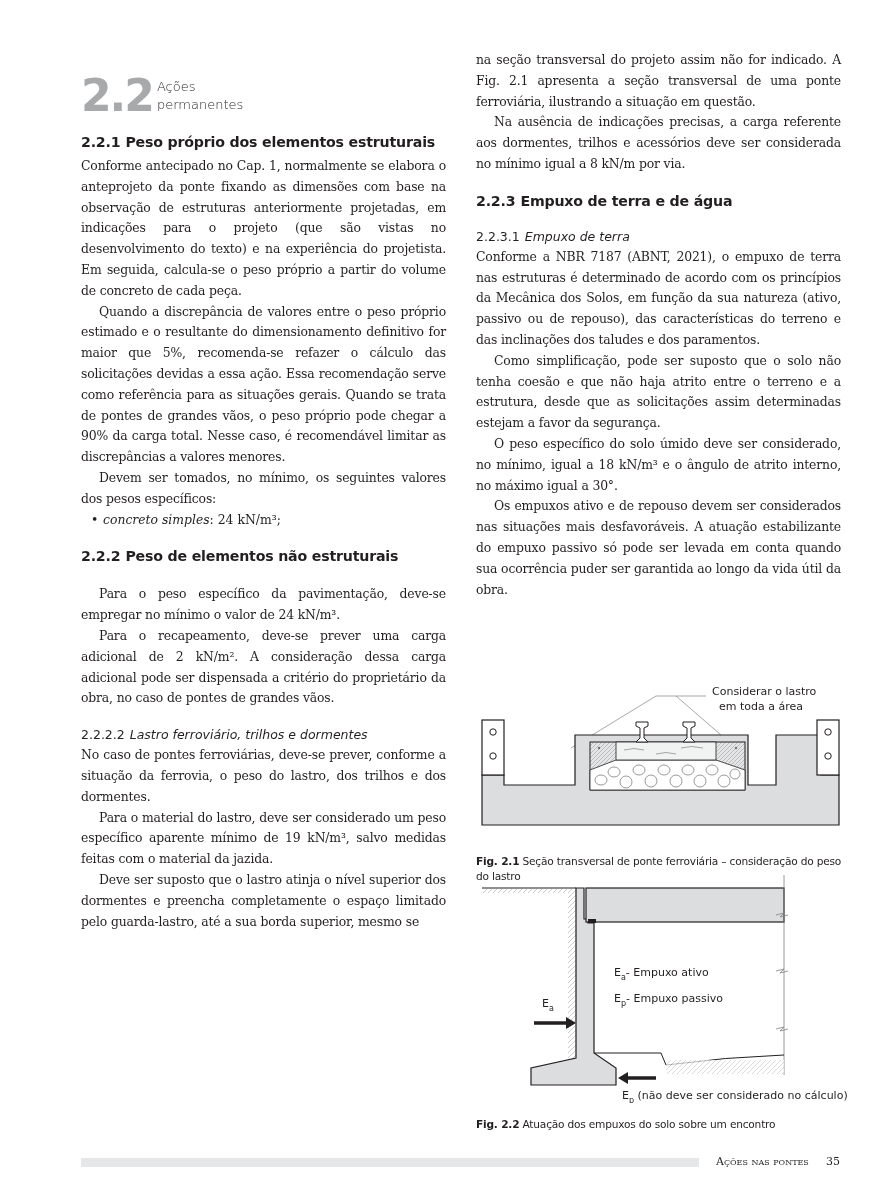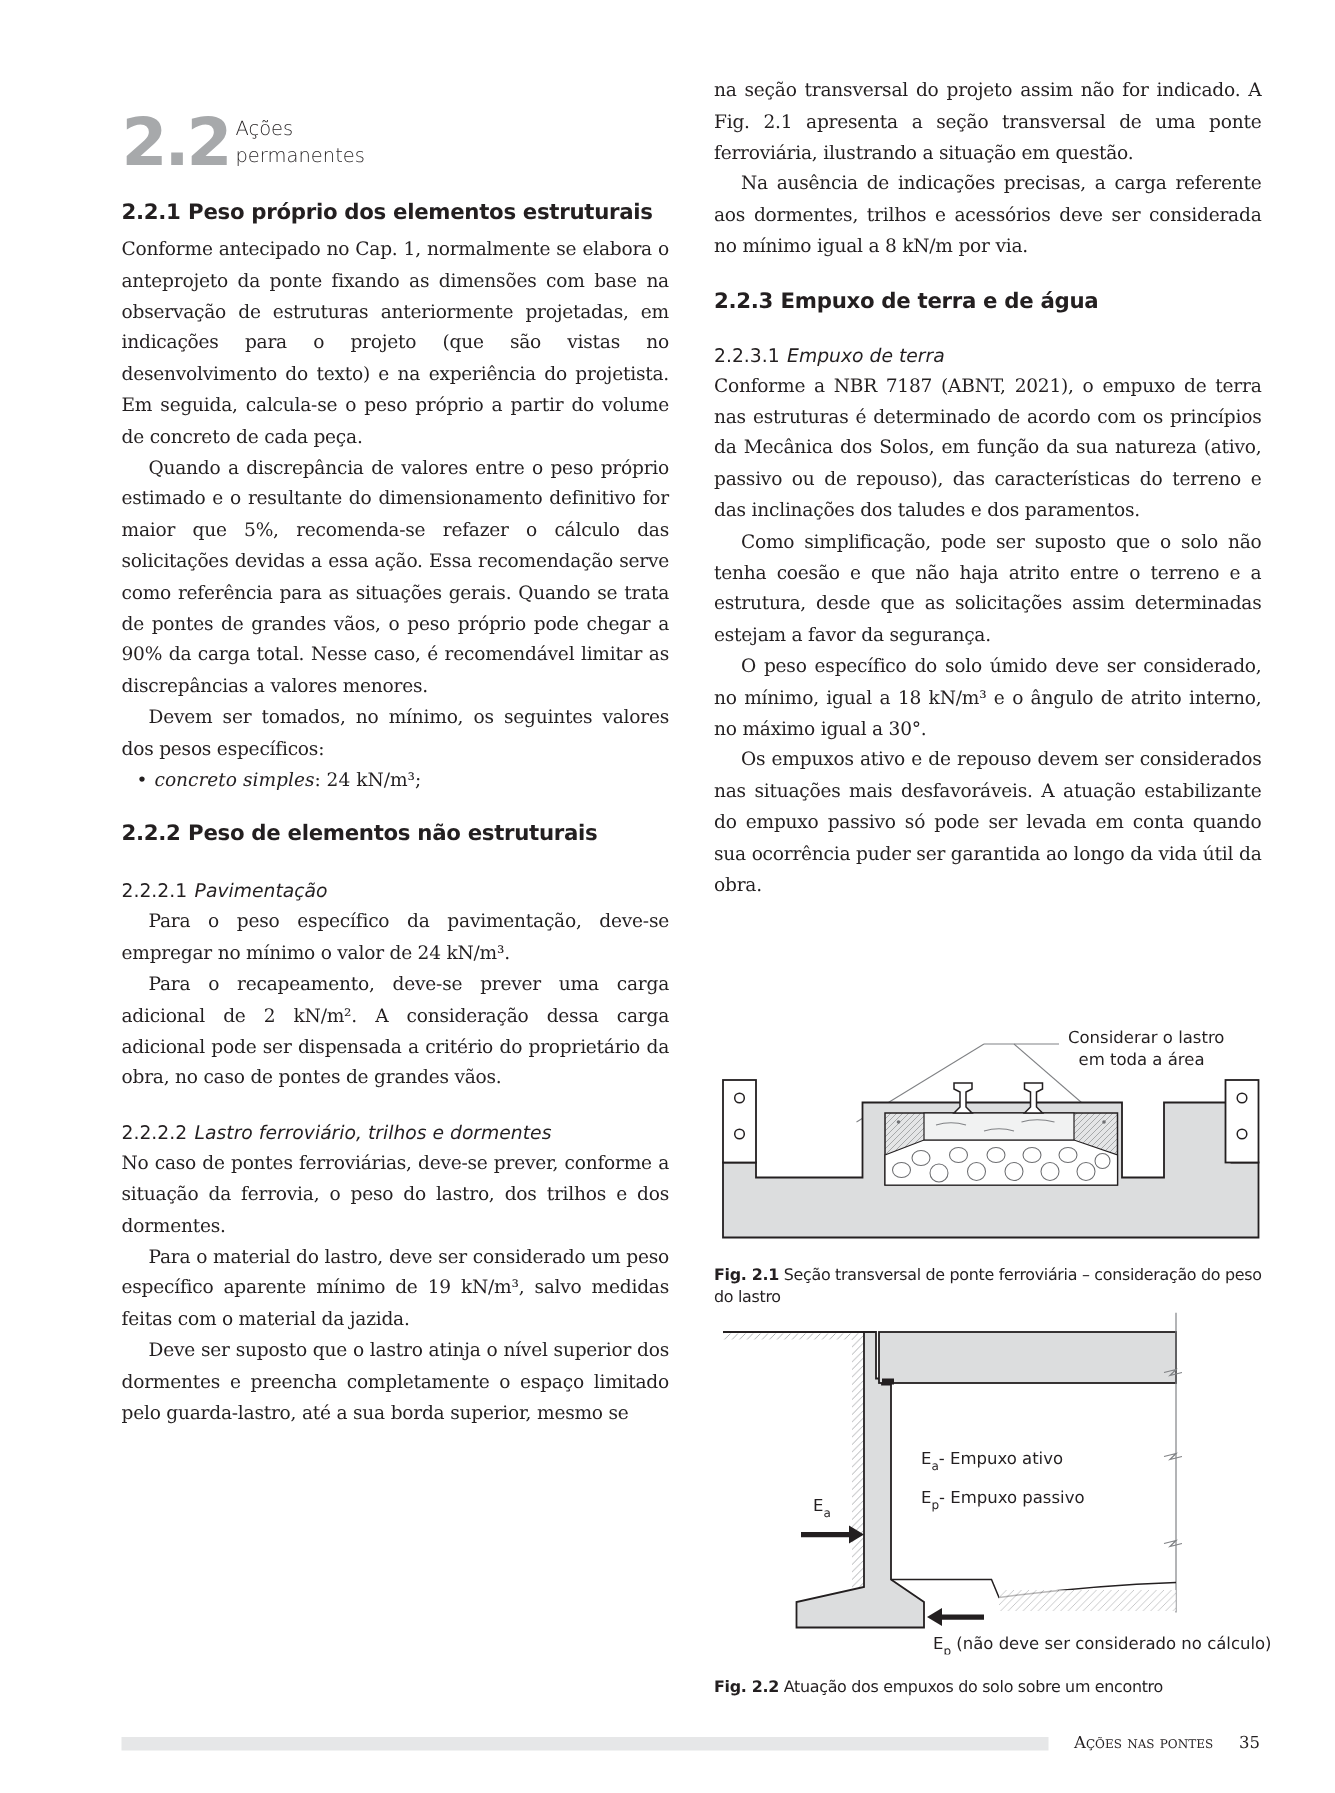--- a/index.html
+++ b/index.html
@@ -50,23 +50,20 @@
   <p class="body-text indent">Devem ser tomados, no mínimo, os seguintes valores dos pesos específicos:</p>
   <ul class="bullets">
     <li><span class="it">concreto simples</span><span>: 24 kN/m³;</span></li>
   </ul>
 
   <div class="gap" style="height:16px"></div>
   <h2 class="h2">
     <span class="n">2.2.2</span><span>Peso de elementos não estruturais</span>
   </h2>
   <div class="gap" style="height:14px"></div>
-  <h3 class="h3">
-    <span>2.2.2.1</span><span class="t">Pavimentação</span>
-  </h3>
   <p class="body-text indent">Para o peso específico da pavimentação, deve-se empregar no mínimo o valor de 24 kN/m³.</p>
   <p class="body-text indent">Para o recapeamento, deve-se prever uma carga adicional de 2 kN/m². A consideração dessa carga adicional pode ser dispensada a critério do proprietário da obra, no caso de pontes de grandes vãos.</p>
 
   <div class="gap" style="height:16px"></div>
   <h3 class="h3">
     <span>2.2.2.2</span><span class="t">Lastro ferroviário, trilhos e dormentes</span>
   </h3>
   <p class="body-text">No caso de pontes ferroviárias, deve-se prever, conforme a situação da ferrovia, o peso do lastro, dos trilhos e dos dormentes.</p>
   <p class="body-text indent">Para o material do lastro, deve ser considerado um peso específico aparente mínimo de 19 kN/m³, salvo medidas feitas com o material da jazida.</p>
   <p class="body-text indent">Deve ser suposto que o lastro atinja o nível superior dos dormentes e preencha completamente o espaço limitado pelo guarda-lastro, até a sua borda superior, mesmo se</p>
@@ -136,21 +133,21 @@
 
     <g fill="#fff" stroke="#231f20" stroke-width="1">
       <path d="M160 62 L164 58 L164 48 L160 46 L160 42 L172 42 L172 46 L168 48 L168 58 L172 62 Z"></path>
     </g>
     <g fill="#fff" stroke="#231f20" stroke-width="1">
       <path d="M207 62 L211 58 L211 48 L207 46 L207 42 L219 42 L219 46 L215 48 L215 58 L219 62 Z"></path>
     </g>
     <circle cx="123" cy="68" r="1.2" fill="#6d6e71"></circle>
     <circle cx="260" cy="68" r="1.2" fill="#6d6e71"></circle>
   </svg>
-  <div class="caption" style="margin-top:8px;">
+  <div class="caption" style="margin-top:20px;">
     <b>Fig. 2.1</b><span> Seção transversal de ponte ferroviária – consideração do peso do lastro</span>
   </div>
 </div>
 
 <div class="fig" style="left:476px; top:875px; width:380px; height:260px;">
   <svg width="380" height="228" viewBox="0 0 380 228">
     <defs>
       <pattern id="soil" width="5" height="5" patternUnits="userSpaceOnUse">
         <rect width="5" height="5" fill="#fff"></rect>
         <path d="M0 5 L5 0" stroke="#a7a9ab" stroke-width="0.6"></path>

